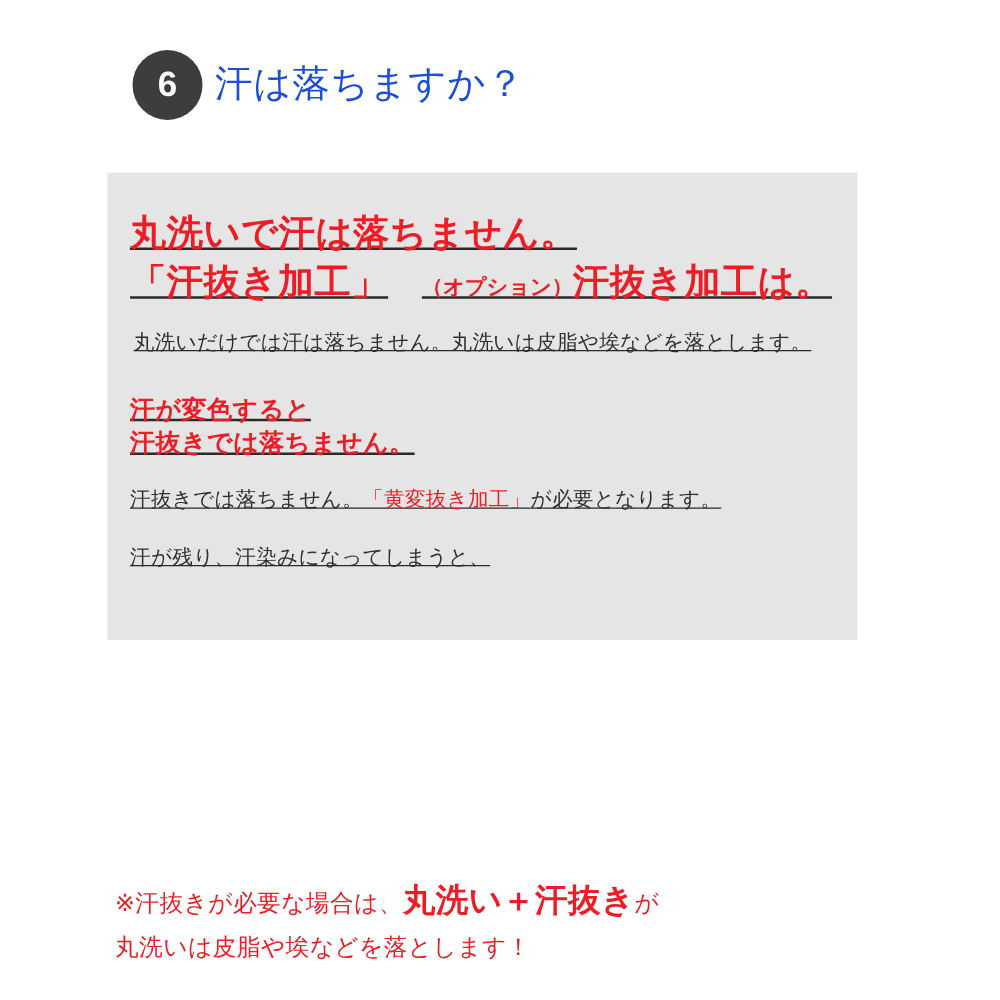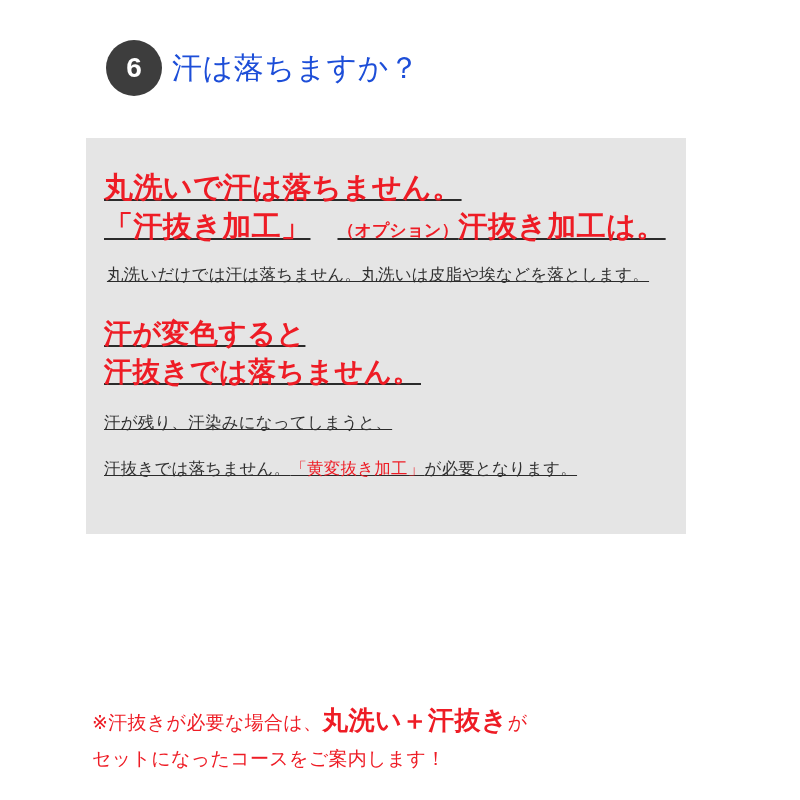--- a/index.html
+++ b/index.html
@@ -92,21 +92,21 @@
     margin: 0;
   }
   .body-text p {
     margin: 0 16px 0 0;
     text-align: center;
   }
 
   .headline2 {
     color: #ee1c25;
     font-weight: bold;
-    font-size: 28px;
+    font-size: 20px;
     line-height: 1.36;
     letter-spacing: 0.4px;
     margin: 26px 0 12px 0;
   }
   .headline2 .headline-line {
     display: block;
   }
 
   .body-text2 {
     color: #2f2f2f;
@@ -164,25 +164,25 @@
       <div class="body-text">
         <p>丸洗いだけでは汗は落ちません。丸洗いは皮脂や埃などを落とします。</p>
       </div>
 
       <div class="headline2">
         <span class="headline-line">汗が変色すると</span>
         <span class="headline-line">汗抜きでは落ちません。</span>
       </div>
 
       <div class="body-text2">
+        <p><span>汗抜きでは落ちません。</span><span class="red-inline">「黄変抜き加工」</span><span>が必要となります。</span></p>
         <p>汗が残り、汗染みになってしまうと、</p>
-        <p><span>汗抜きでは落ちません。</span><span class="red-inline">「黄変抜き加工」</span><span>が必要となります。</span></p>
       </div>
 
     </div>
   </div>
 
   <div class="footer-note">
     <span class="line1"><span>※汗抜きが必要な場合は、</span><span class="big">丸洗い＋汗抜き</span><span>が</span></span>
-    <span class="line2">セットになったコースをご案内します！</span>
+    <span class="line2">丸洗いは皮脂や埃などを落とします！</span>
   </div>
 
 </div>
 
 </body></html>

